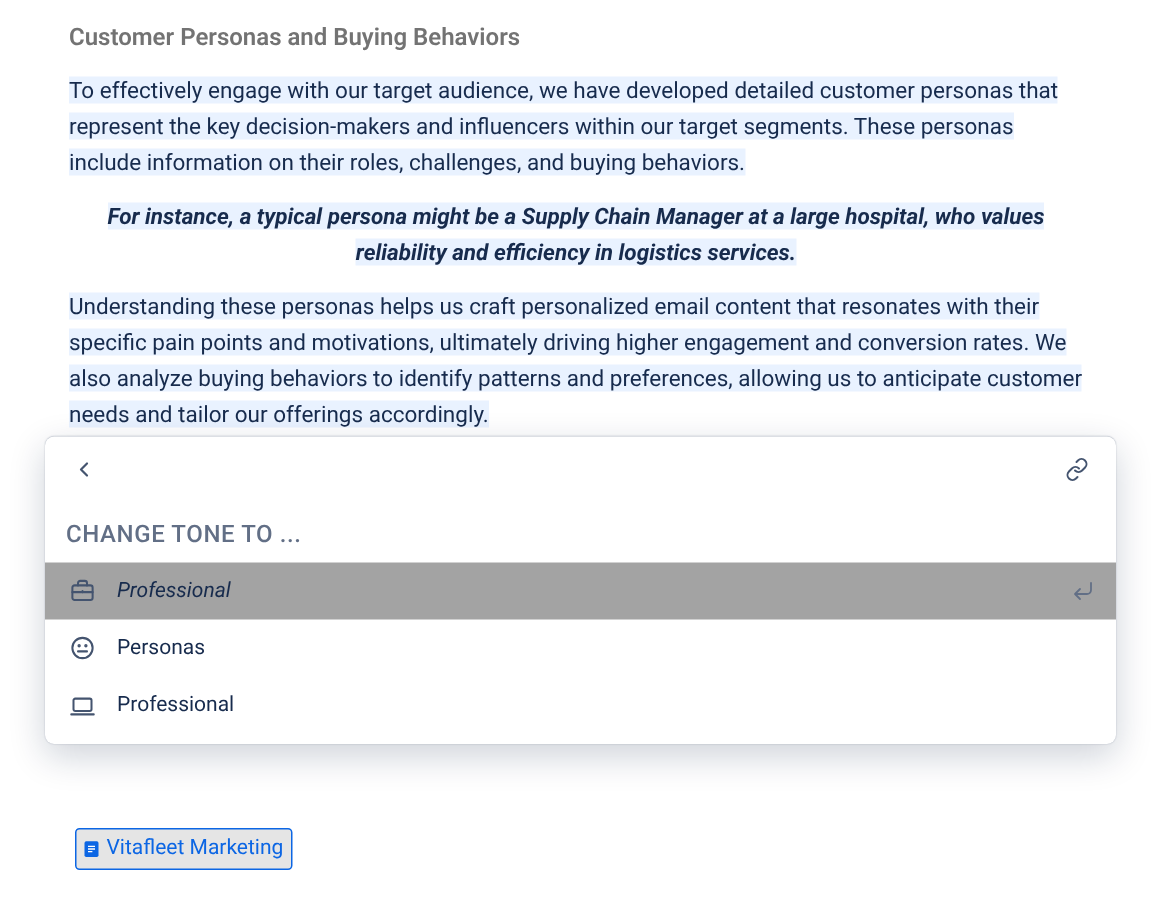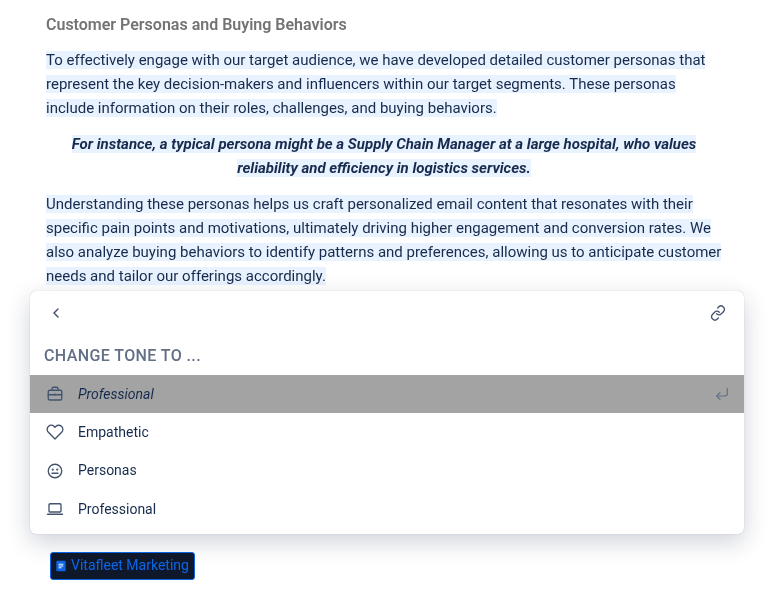--- a/index.html
+++ b/index.html
@@ -84,21 +84,21 @@
       left: 0;
       top: 552px;
       width: 768px;
       line-height: 1.7;
     }
     .chip {
       display: inline-flex;
       align-items: center;
       border: 1px solid #0C66E4;
       color: #0C66E4;
-      background: #0f172a;
+      background: #e5e5e5;
       padding: 1px 5px 1px 3px;
       border-radius: 3px;
       font-size: 14px;
       margin-left: 4px;
       vertical-align: baseline;
     }
     .chip svg { margin-right: 3px; flex-shrink: 0; }
     svg { display: block; }
   </style>
 </head>
@@ -142,28 +142,20 @@
       </span>
       <span class="menu-label">Professional</span>
       <span class="enter-icon">
         <svg width="16" height="16" viewBox="0 0 24 24" fill="none" stroke="currentColor" stroke-width="1.8" stroke-linecap="round" stroke-linejoin="round">
             <polyline points="9 10 4 15 9 20"></polyline>
             <path d="M20 4v7a4 4 0 0 1-4 4H5"></path>
           </svg>
       </span>
     </li>
 
-    <li class="menu-item">
-      <span class="menu-icon">
-        <svg width="18" height="18" viewBox="0 0 24 24" fill="none" stroke="currentColor" stroke-width="1.8" stroke-linecap="round" stroke-linejoin="round">
-            <path d="M20.84 4.61a5.5 5.5 0 0 0-7.78 0L12 5.67l-1.06-1.06a5.5 5.5 0 0 0-7.78 7.78L12 21.23l8.84-8.84a5.5 5.5 0 0 0 0-7.78z"></path>
-          </svg>
-      </span>
-      <span class="menu-label">Empathetic</span>
-    </li>
 
 
     <li class="menu-item">
       <span class="menu-icon">
         <svg width="18" height="18" viewBox="0 0 24 24" fill="none" stroke="currentColor" stroke-width="1.8" stroke-linecap="round" stroke-linejoin="round">
             <circle cx="12" cy="12" r="9"></circle>
             <line x1="8" y1="15" x2="16" y2="15"></line>
             <circle cx="9" cy="10" r="0.6" fill="currentColor"></circle>
             <circle cx="15" cy="10" r="0.6" fill="currentColor"></circle>
           </svg>

